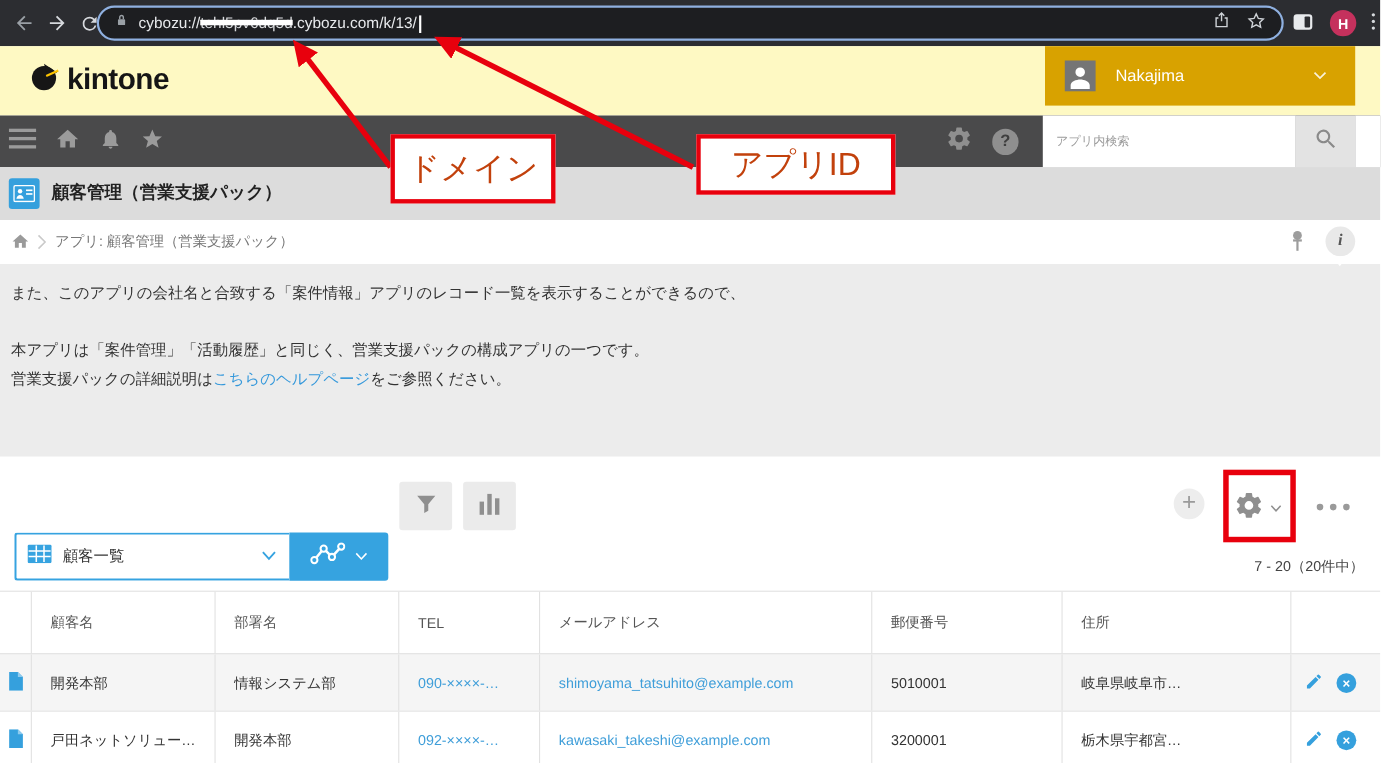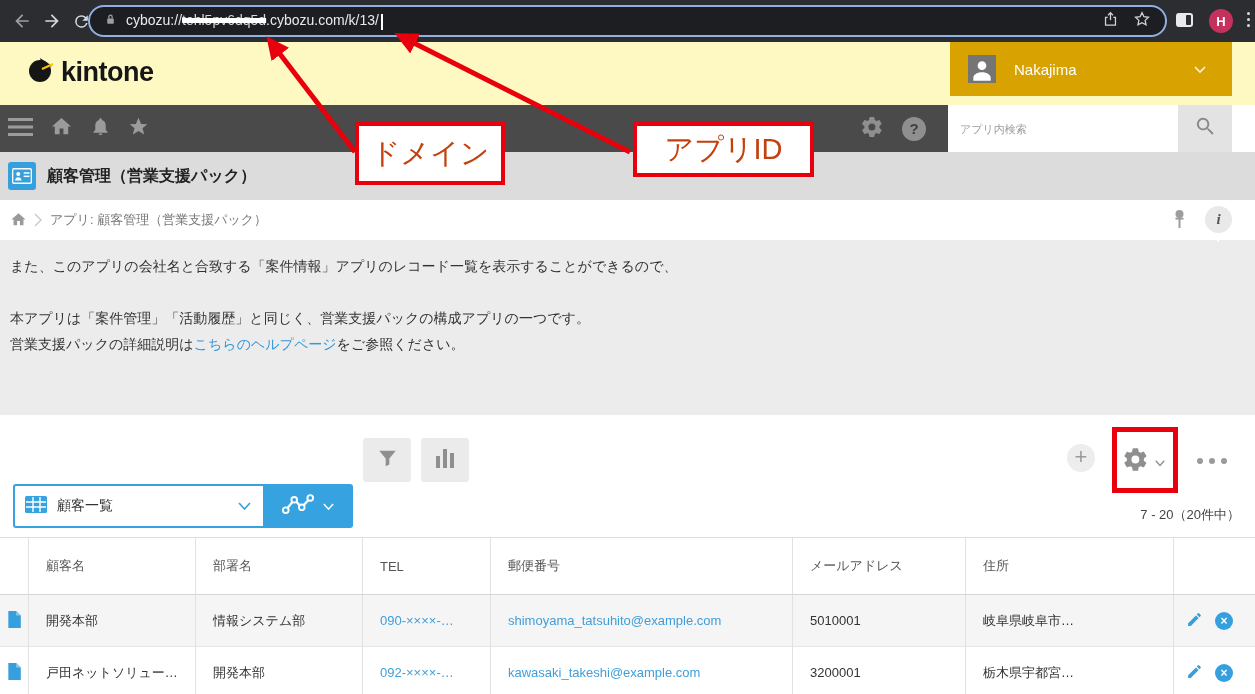--- a/index.html
+++ b/index.html
@@ -287,22 +287,22 @@
       <i></i>
     </div>
   <div class="countrow">7 - 20（20件中）</div>
 
   <div class="table">
     <div class="tr thead">
       <div></div>
       <div>顧客名</div>
       <div>部署名</div>
       <div>TEL</div>
+      <div>メールアドレス</div>
       <div>郵便番号</div>
-      <div>メールアドレス</div>
       <div>住所</div>
       <div></div>
     </div>
     <div class="tr trow alt">
       <div>
           <span><svg width="14" height="17" viewBox="0 0 24 30">
               <path d="M2 0h14l8 8v22H2z" fill="#35a0dd"></path>
               <path d="M16 0v8h8z" fill="#8ecbee"></path>
             </svg></span>
         </div>

